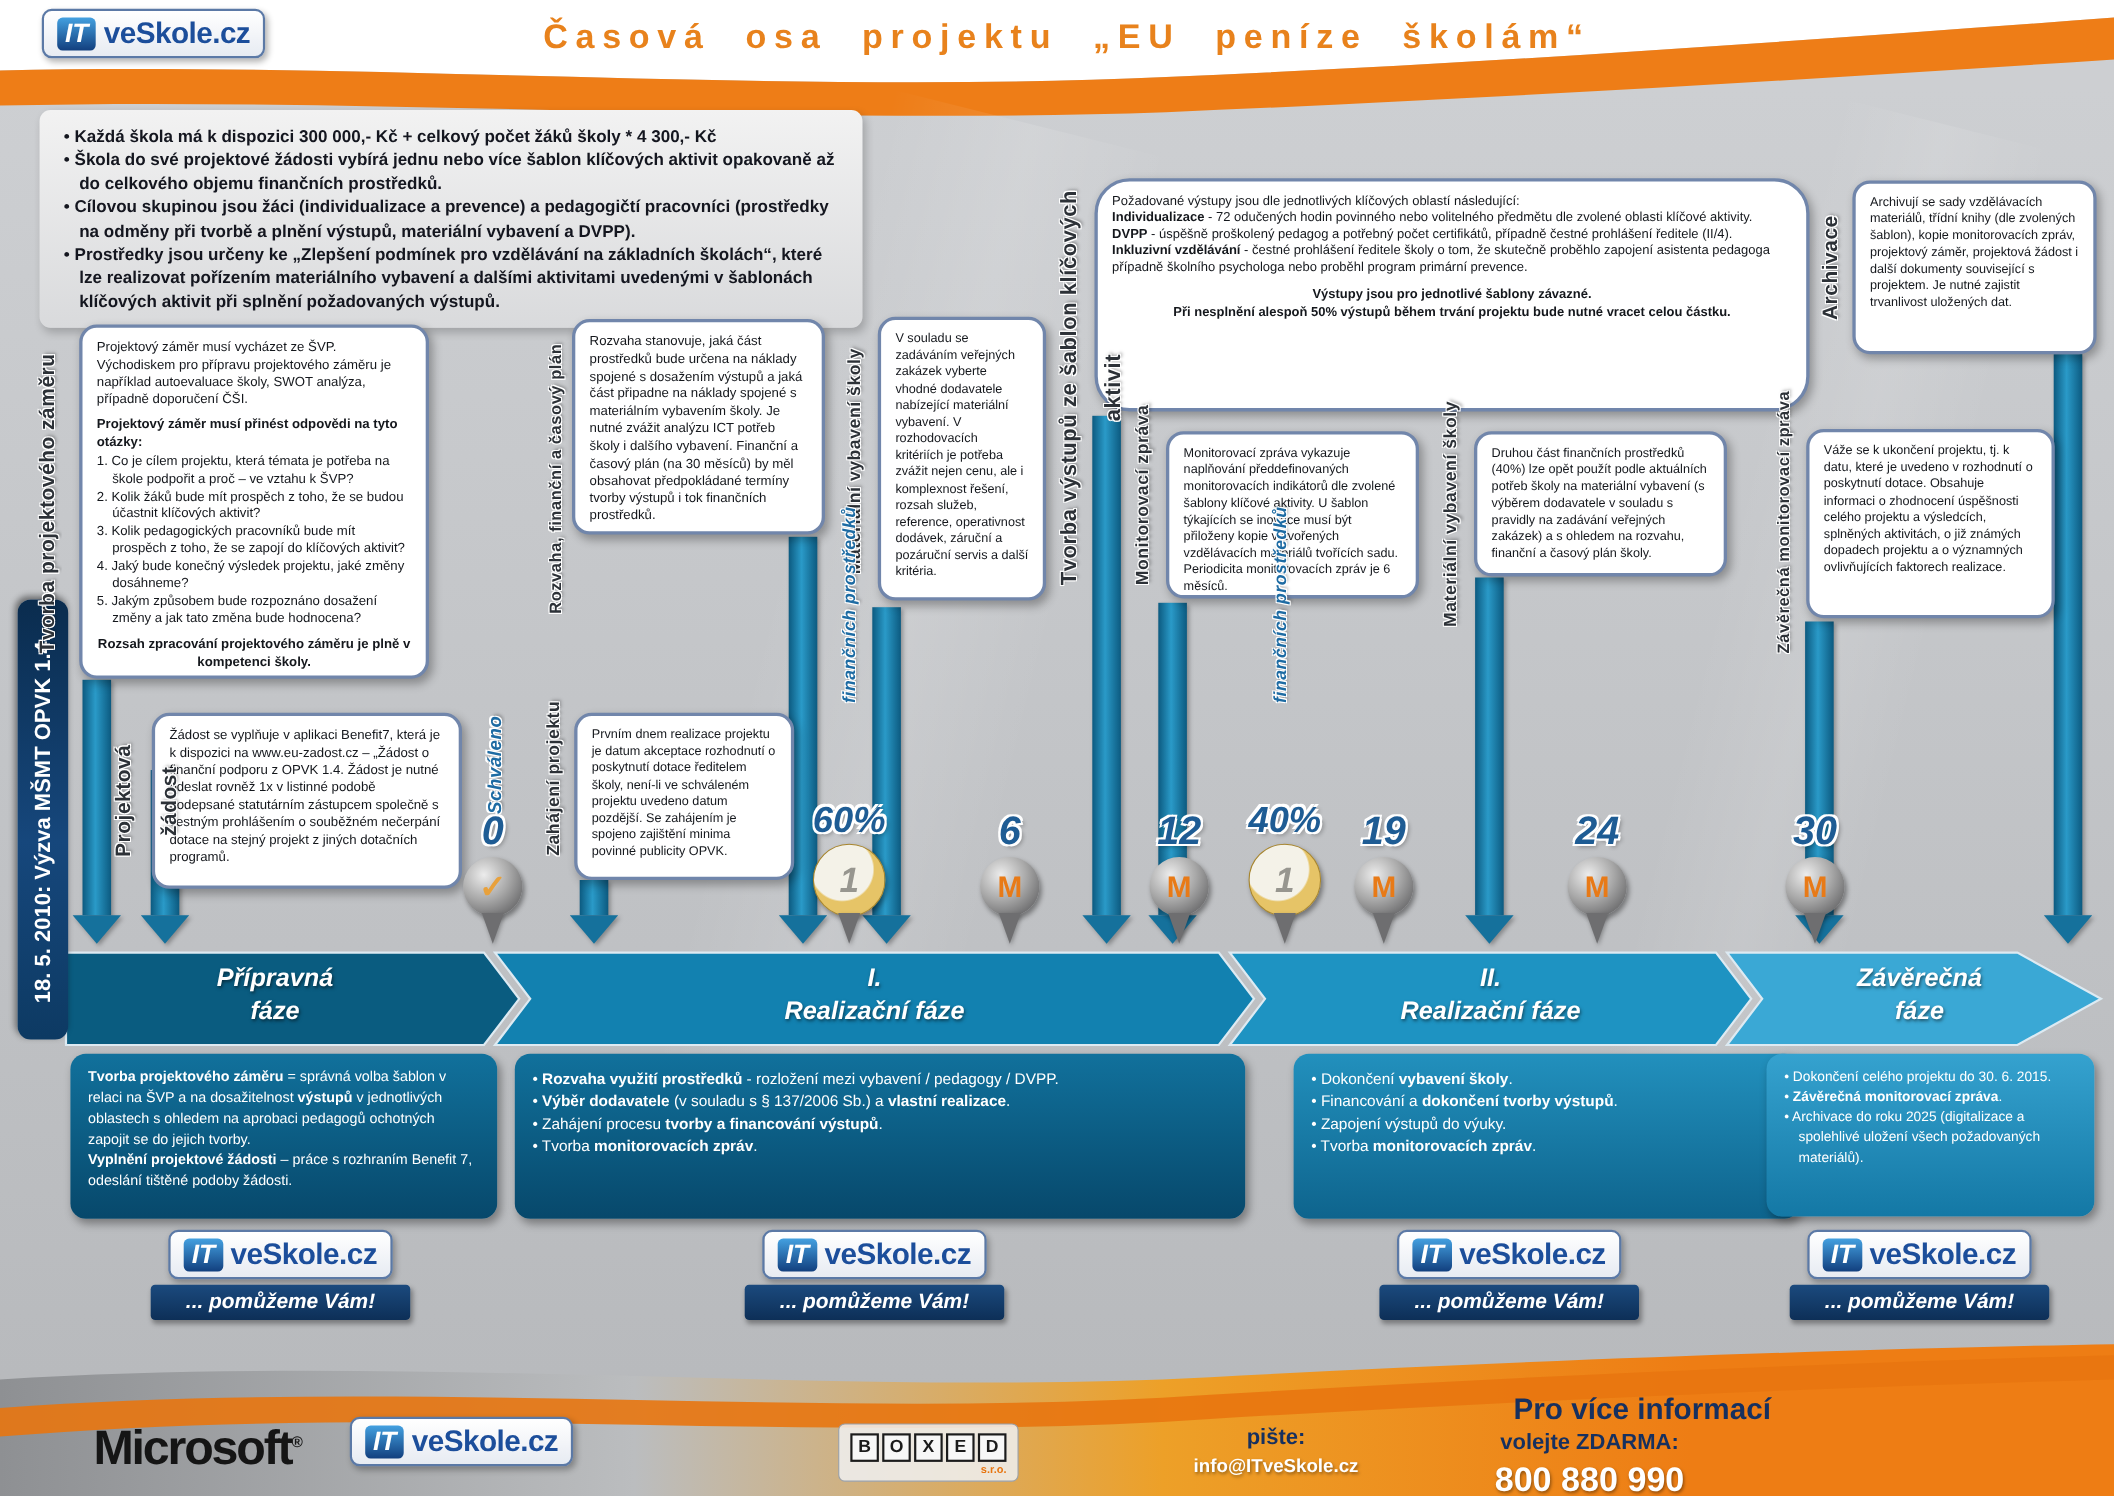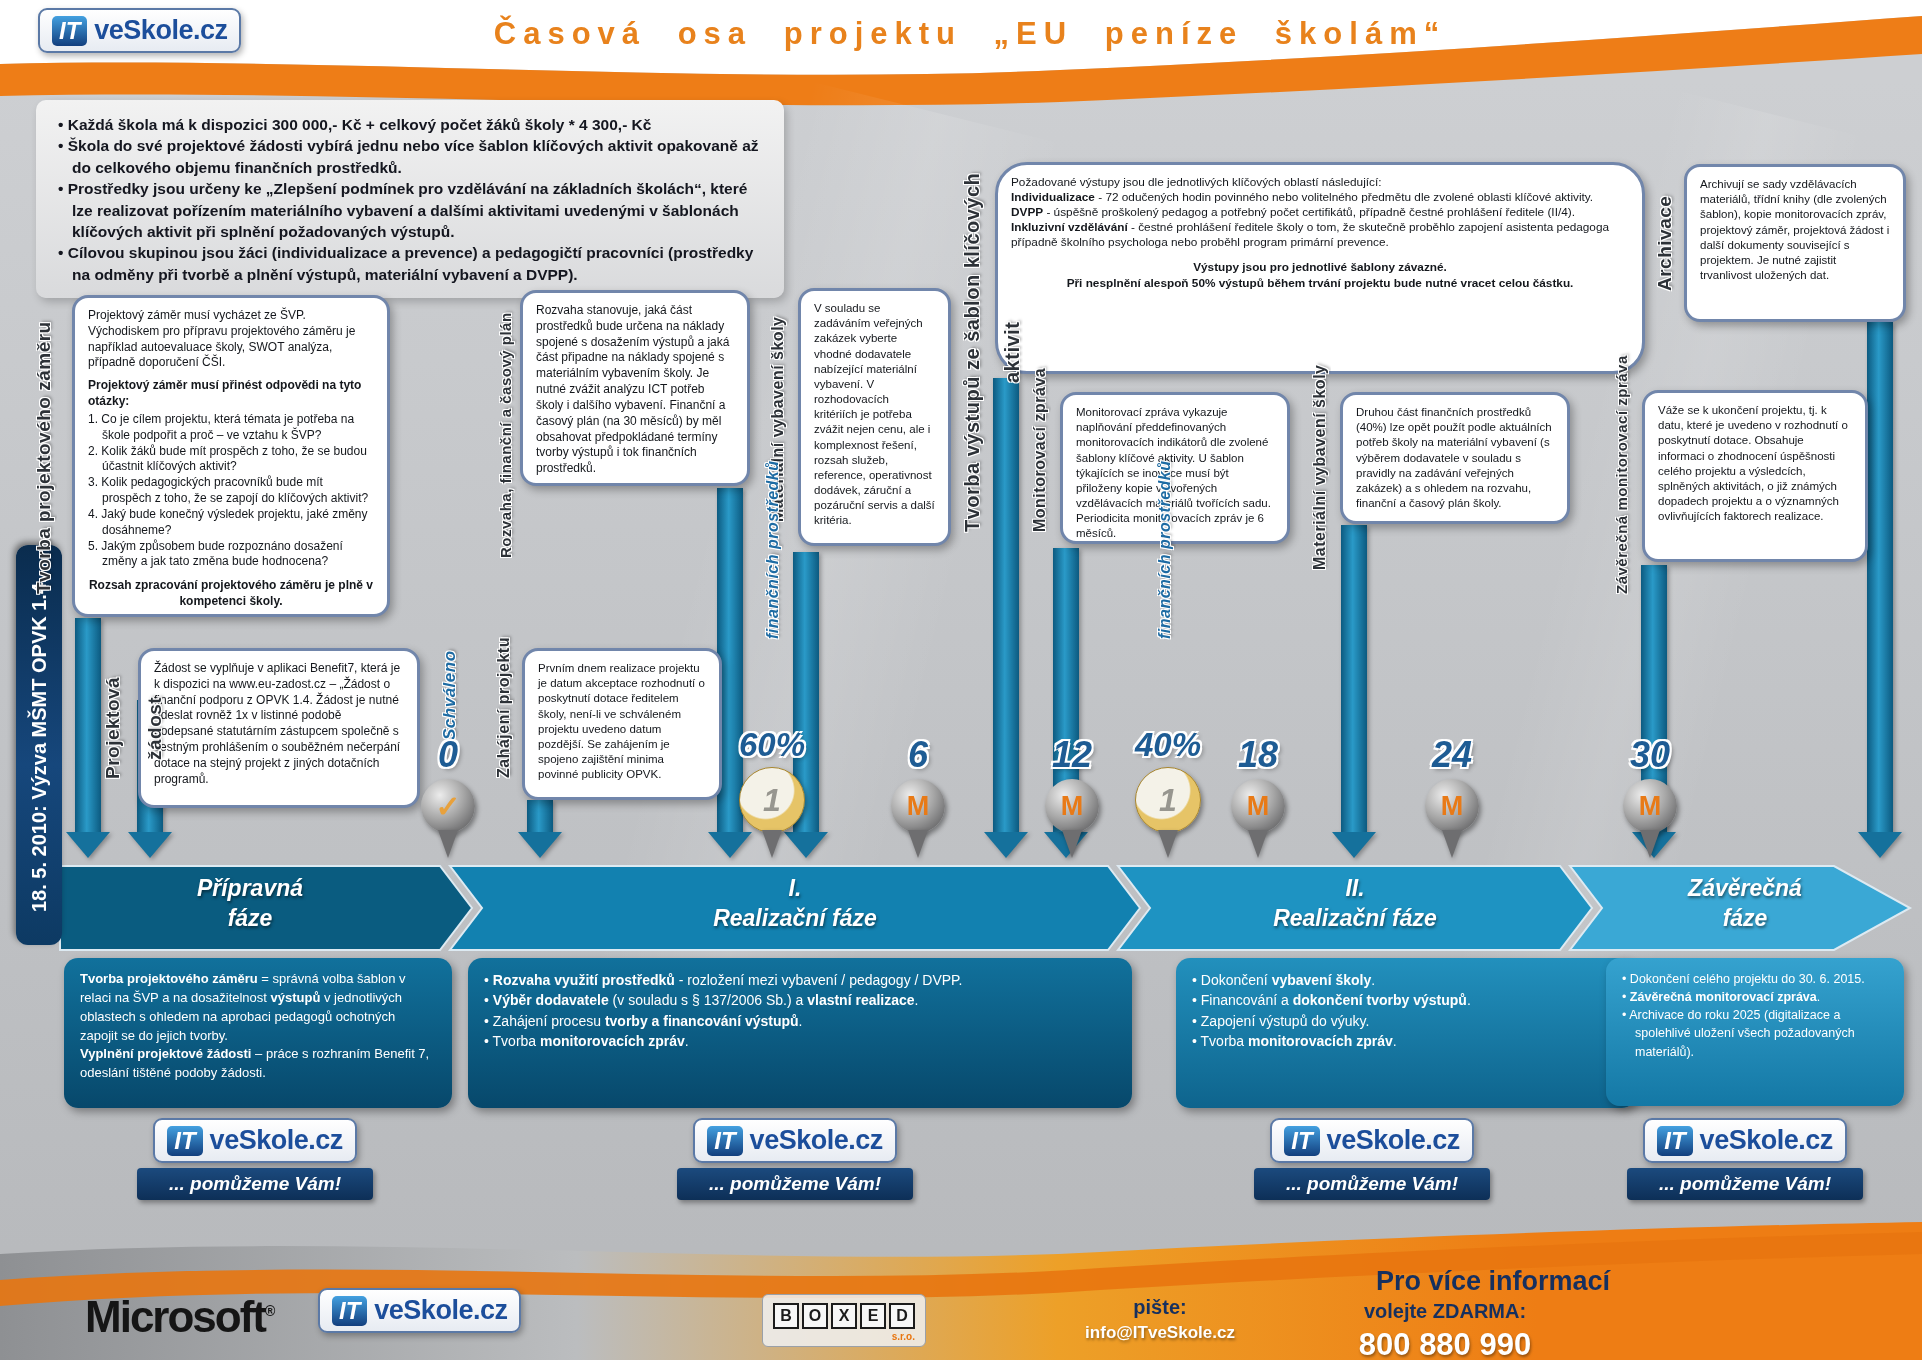--- a/index.html
+++ b/index.html
@@ -102,22 +102,22 @@
 
   <div class="itlogo hlogo">
     <span class="itbadge">IT</span>
     <span class="itname">veSkole.cz</span>
   </div>
   <div class="title">Časová osa projektu „EU peníze školám“</div>
 
   <div class="intro">
     <div class="bl">Každá škola má k dispozici 300 000,- Kč + celkový počet žáků školy * 4 300,- Kč</div>
     <div class="bl">Škola do své projektové žádosti vybírá jednu nebo více šablon klíčových aktivit opakovaně až do celkového objemu finančních prostředků.</div>
+    <div class="bl">Cílovou skupinou jsou žáci (individualizace a prevence) a pedagogičtí pracovníci (prostředky na odměny při tvorbě a plnění výstupů, materiální vybavení a DVPP).</div>
     <div class="bl">Prostředky jsou určeny ke „Zlepšení podmínek pro vzdělávání na základních školách“, které lze realizovat pořízením materiálního vybavení a dalšími aktivitami uvedenými v šablonách klíčových aktivit při splnění požadovaných výstupů.</div>
-    <div class="bl">Cílovou skupinou jsou žáci (individualizace a prevence) a pedagogičtí pracovníci (prostředky na odměny při tvorbě a plnění výstupů, materiální vybavení a DVPP).</div>
   </div>
 
   <div class="banner">18. 5. 2010: Výzva MŠMT OPVK 1.4.</div>
 
   <div class="arrow" style="left:66px;top:618px;height:240px">
       <div class="shaft"></div>
       <div class="head"></div>
     </div>
   <div class="arrow" style="left:128px;top:700px;height:158px">
       <div class="shaft"></div>
@@ -240,21 +240,21 @@
     <div class="mnum">12</div>
     <div class="ball">M</div>
     <div class="stem"></div>
   </div>
   <div class="mstone" style="left:1128px;top:726px">
     <div class="mnum" style="font-size:33px">40%</div>
     <div class="ball coin">1</div>
     <div class="stem"></div>
   </div>
   <div class="mstone" style="left:1218px;top:734px">
-    <div class="mnum">18</div>
+    <div class="mnum">19</div>
     <div class="ball">M</div>
     <div class="stem"></div>
   </div>
   <div class="mstone" style="left:1412px;top:734px">
     <div class="mnum">24</div>
     <div class="ball">M</div>
     <div class="stem"></div>
   </div>
   <div class="mstone" style="left:1610px;top:734px">
     <div class="mnum">30</div>

